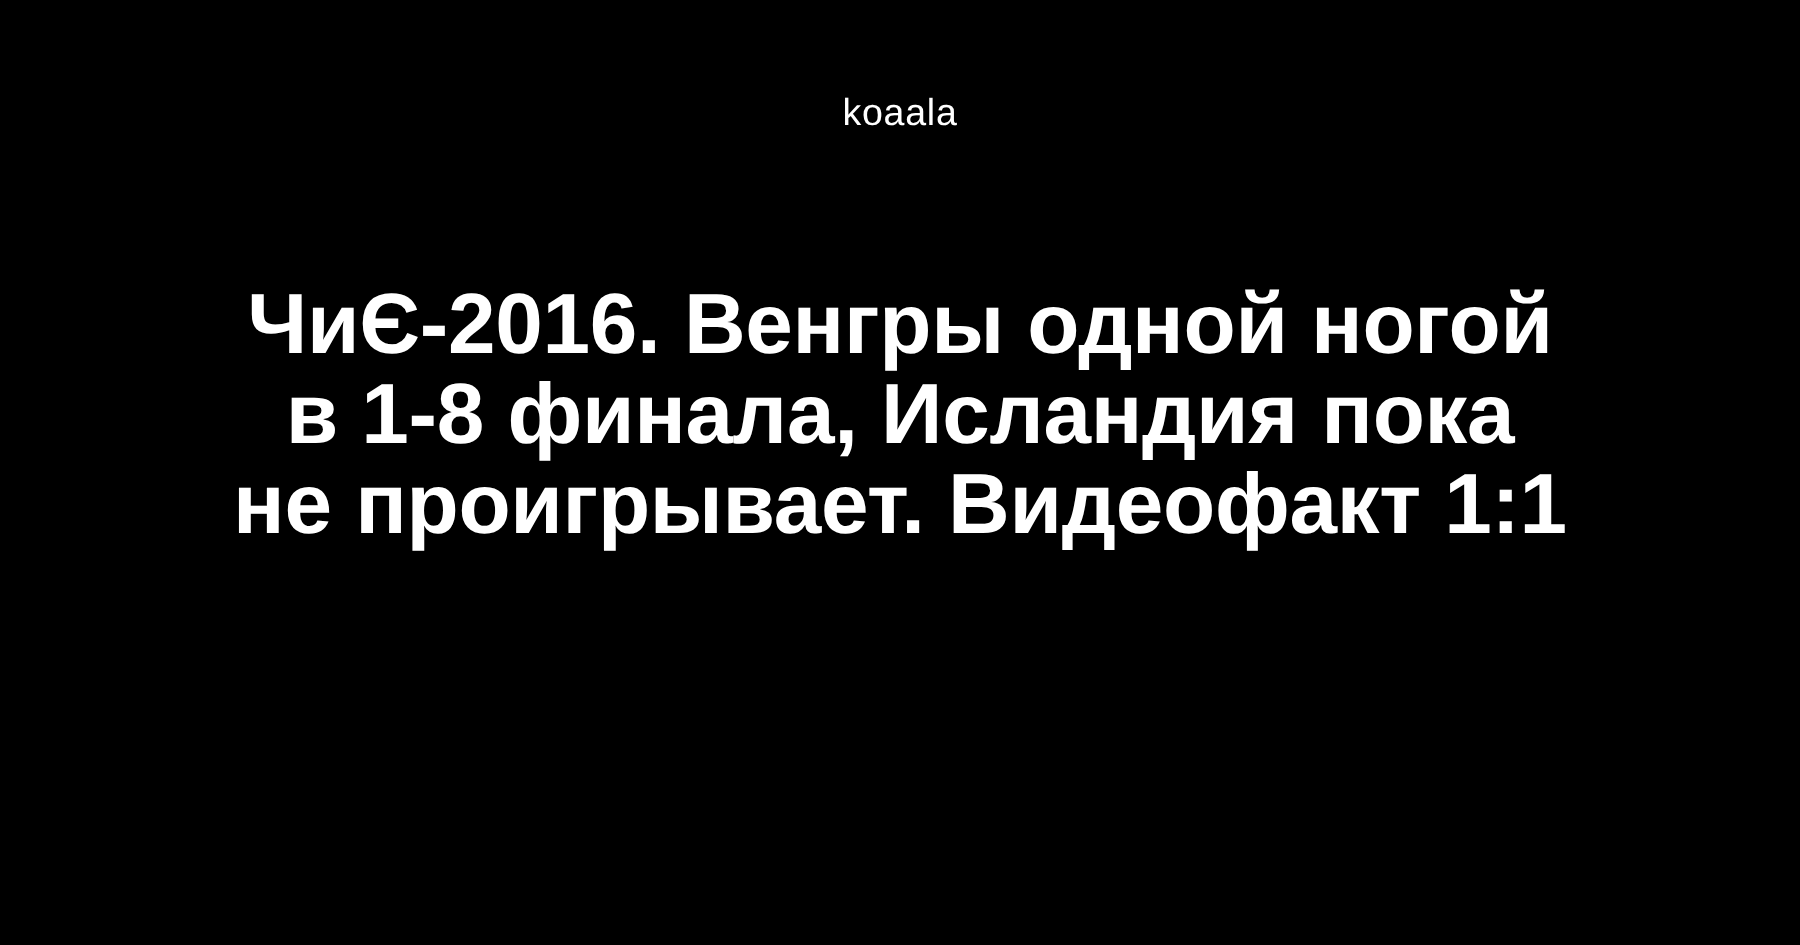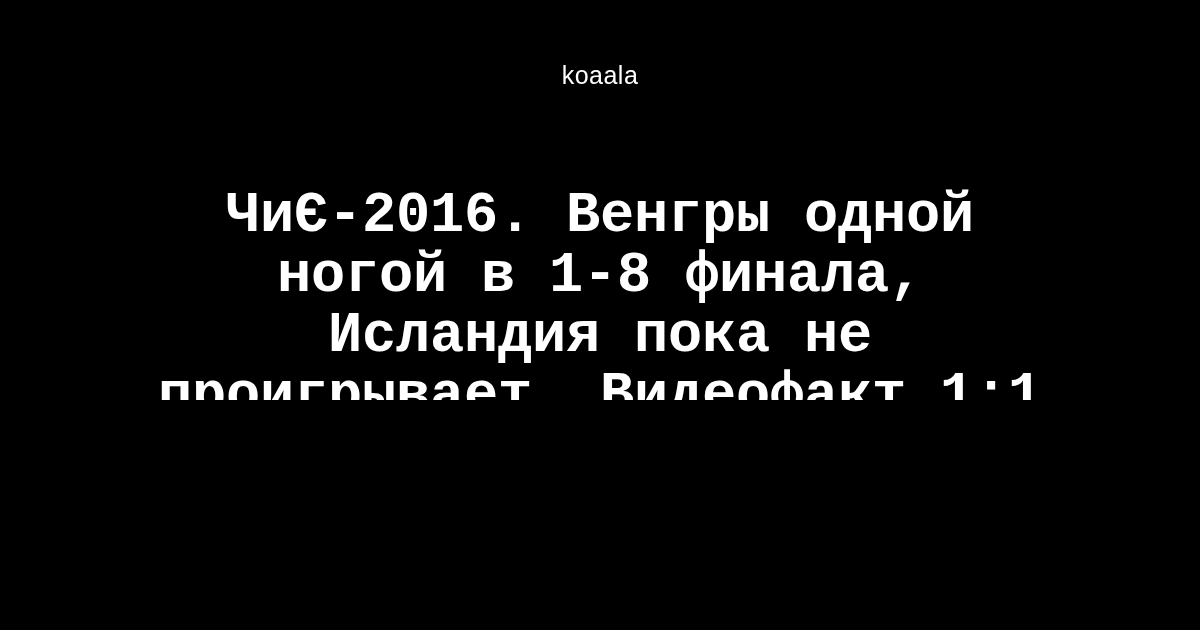--- a/index.html
+++ b/index.html
@@ -60,21 +60,21 @@
     box-sizing: border-box;
     display: flex;
     justify-content: center;
   }
 
   .headline {
     display: block;
     margin: 0;
     width: 900px;
     color: #ffffff;
-    font-family: Liberation Mono, monospace;
+    font-family: Liberation Sans, sans-serif;
     font-size: 57px;
     font-weight: 700;
     line-height: 60px;
     letter-spacing: -0.2px;
     text-align: center;
     word-wrap: break-word;
     overflow-wrap: break-word;
   }
 
   

